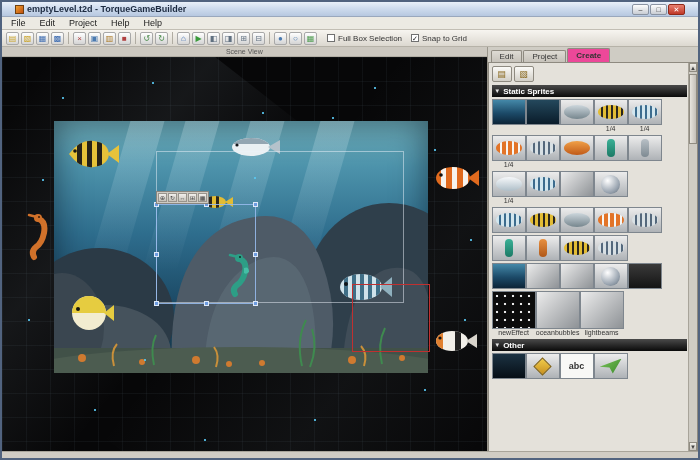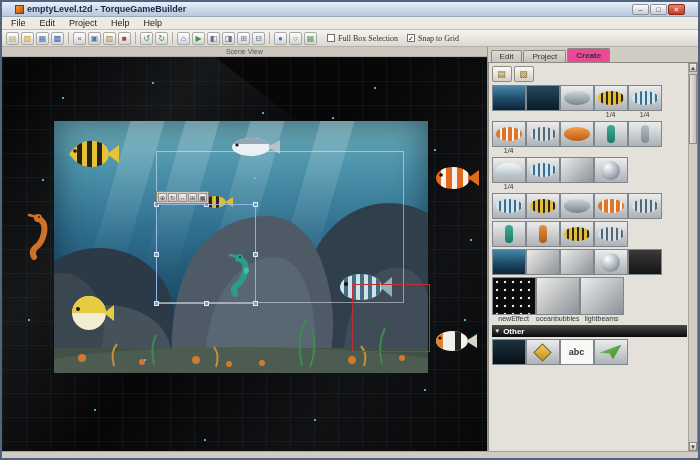--- a/index.html
+++ b/index.html
@@ -15,21 +15,21 @@
   .win-btn.close{background:linear-gradient(180deg,#e88070,#c03828);color:#fff;border-color:#902818;}
 
   .menubar{height:13px;background:#eceae3;display:flex;align-items:center;padding-left:2px;border-bottom:1px solid #c2beb4;}
   .menu-item{font-size:9px;color:#222;padding:0 7px;}
 
   .toolbar{height:17px;background:linear-gradient(180deg,#f7f5f0,#dcd8d0);display:flex;align-items:center;padding:0 3px;border-bottom:1px solid #b6b2a8;}
   .tb-btn{width:13px;height:13px;margin:0 1px;border:1px solid #a8a8a8;border-radius:2px;background:linear-gradient(180deg,#ffffff,#d4d4d4);font-size:8px;line-height:11px;text-align:center;}
   .tb-sep{width:1px;height:12px;background:#b0aca2;margin:0 3px;}
   .tb-check{display:flex;align-items:center;margin-left:9px;gap:3px;}
   .checkbox{width:8px;height:8px;border:1px solid #707070;background:#fff;font-size:7px;line-height:7px;text-align:center;color:#222;}
-  .tb-label{font-size:8px;color:#333;white-space:nowrap;font-family:Liberation Serif, serif;}
+  .tb-label{font-size:8px;color:#333;white-space:nowrap;}
 
   .content{display:flex;height:404px;}
   .scene-col{width:486px;display:flex;flex-direction:column;}
   .scene-label-bar{height:10px;background:#ccc8c0;border-bottom:1px solid #b2aea4;text-align:center;font-size:7px;color:#555;line-height:9px;}
   .canvas{position:relative;flex:1;background-color:#070708;overflow:hidden;
     background-image:linear-gradient(rgba(160,190,210,0.055) 1px, transparent 1px),
       linear-gradient(90deg, rgba(160,190,210,0.055) 1px, transparent 1px);
     background-size:24px 24px;}
   .streak{position:absolute;pointer-events:none;}
   .streak.s1{left:-90px;top:-60px;width:260px;height:560px;transform:rotate(38deg);background:linear-gradient(90deg,transparent,rgba(200,220,235,0.08),transparent);}
@@ -364,20 +364,24 @@
         <div class="tab">Project</div>
         <div class="tab active">Create</div>
       </div>
       <div class="side-body">
         <div class="side-panel">
           <div class="side-btns">
             <div class="side-btn">▤</div>
             <div class="side-btn">▧</div>
           </div>
           <div>
+              <div class="section-header">
+                <span class="arrow">▾</span>
+                <span>Static Sprites</span>
+              </div>
               <div class="thumb-row">
                 <div class="thumb-cell">
                   <div class="thumb scene-blue"></div>
                 </div>
                 <div class="thumb-cell">
                   <div class="thumb scene-rock"></div>
                 </div>
                 <div class="thumb-cell">
                   <div class="thumb fish-grey">
                     <div class="mini"></div>

